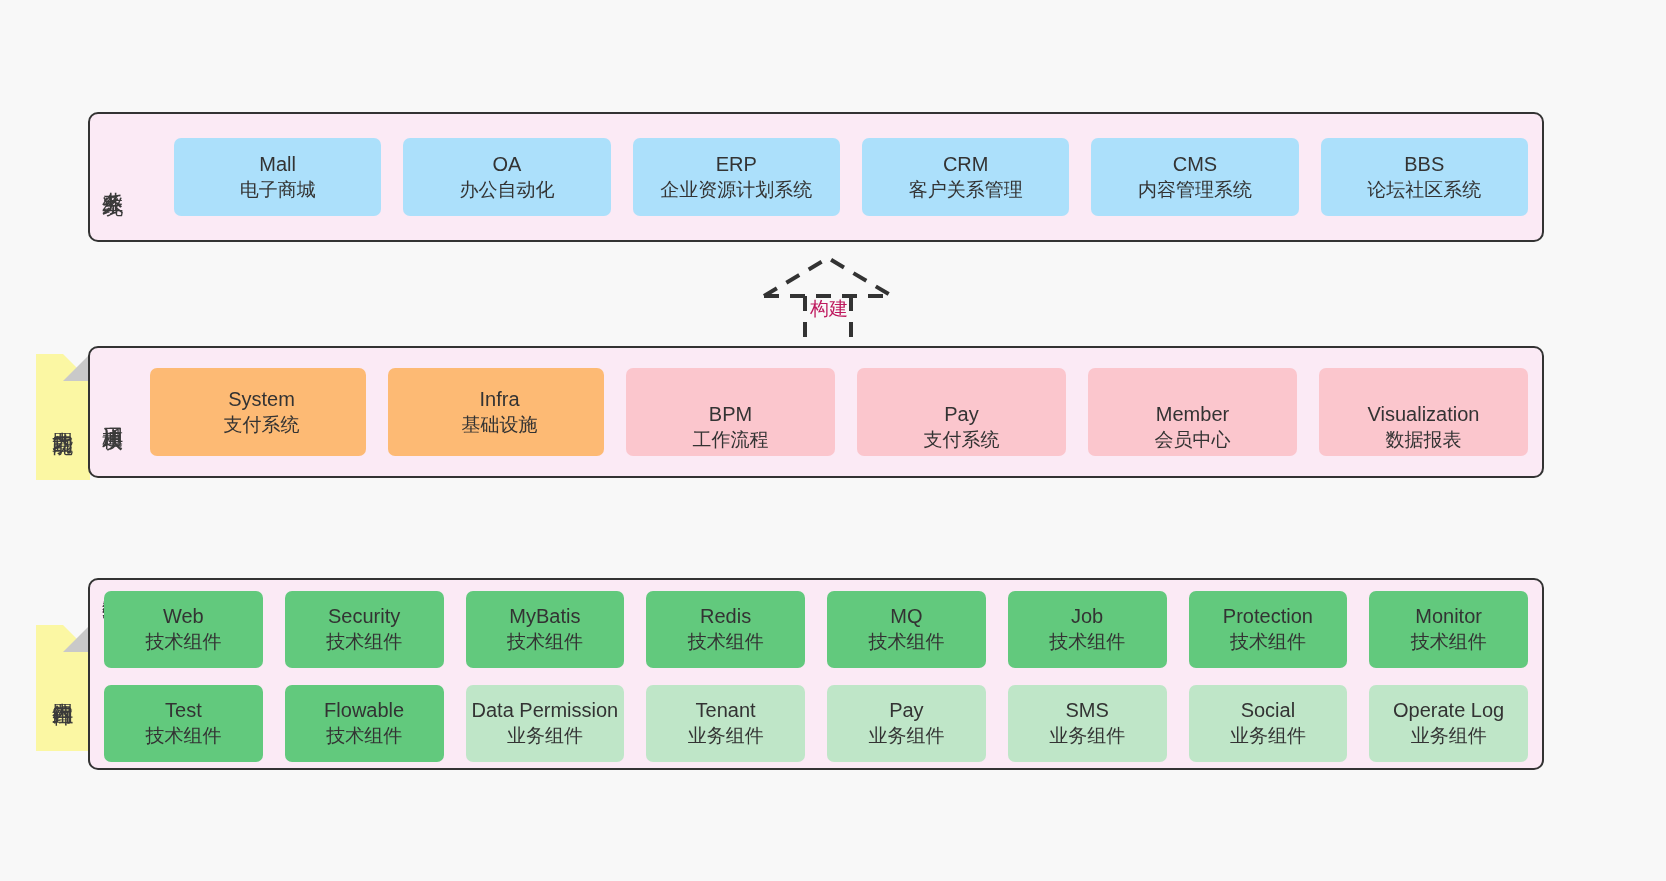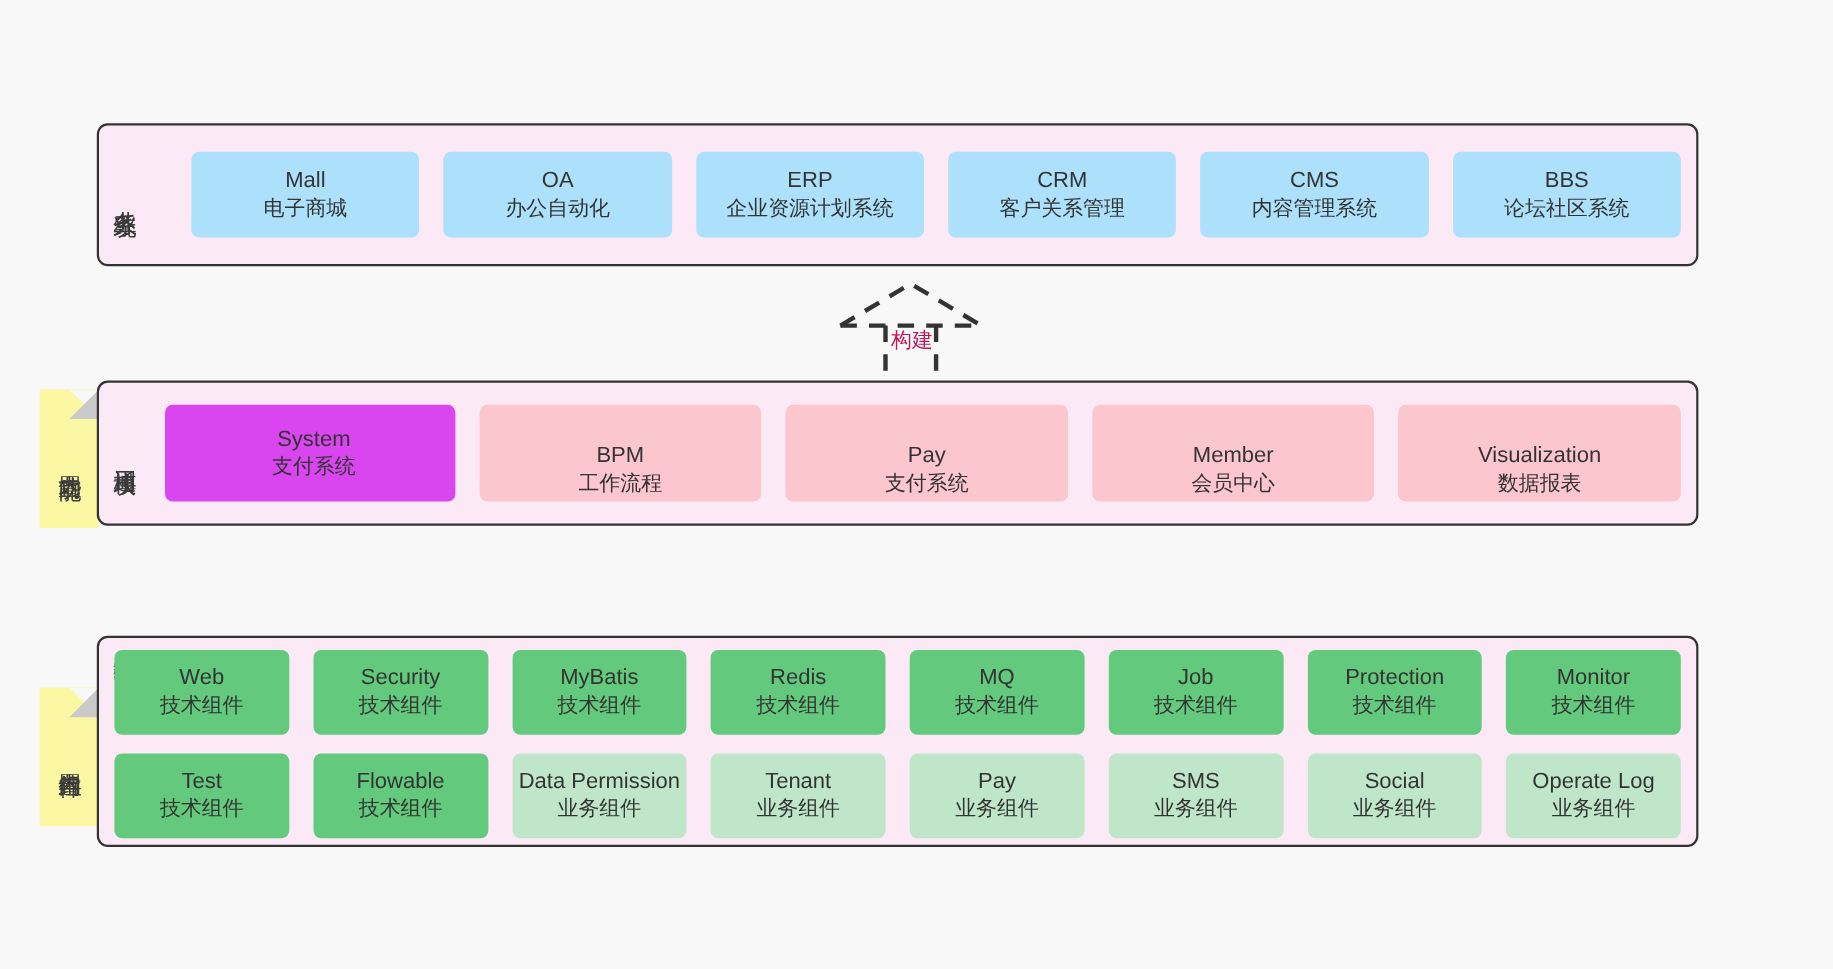--- a/index.html
+++ b/index.html
@@ -63,21 +63,21 @@
     text-align: center;
     color: #333333;
     line-height: 1.27;
     padding: 4px 6px;
     user-select: none;
   }
   .box .b-title { font-size: 20px; }
   .box .b-sub   { font-size: 19px; }
 
   .c-blue        { background: #ace0fb; }
-  .c-red         { background: #d946ef; padding-left: 13px; }
+  .c-red         { background: #fdba74; padding-left: 13px; }
   .c-pink        { background: #fbc6cd; justify-content: flex-end; }
   .c-green       { background: #62c97d; }
   .c-lightgreen  { background: #bfe6c8; }
 
   
   .h-biz   { height: 78px; padding-left: 24px; }
   .h-mod   { height: 88px; }
   .h-frame { height: 77px; }
 
   
@@ -181,20 +181,24 @@
   </div>
 
   <div class="layer" id="layer-module" style="left:88px; top:346px; width:1456px; height:132px;">
     <div class="layer-title">通用模块</div>
     <div class="layer-body">
       <div class="row h-mod" id="row-module">
           <div class="box c-red">
             <div class="b-title">System</div>
             <div class="b-sub">支付系统</div>
           </div>
+          <div class="box c-red">
+            <div class="b-title">Infra</div>
+            <div class="b-sub">基础设施</div>
+          </div>
           <div class="box c-pink">
             <div class="b-title">BPM</div>
             <div class="b-sub">工作流程</div>
           </div>
           <div class="box c-pink">
             <div class="b-title">Pay</div>
             <div class="b-sub">支付系统</div>
           </div>
           <div class="box c-pink">
             <div class="b-title">Member</div>

